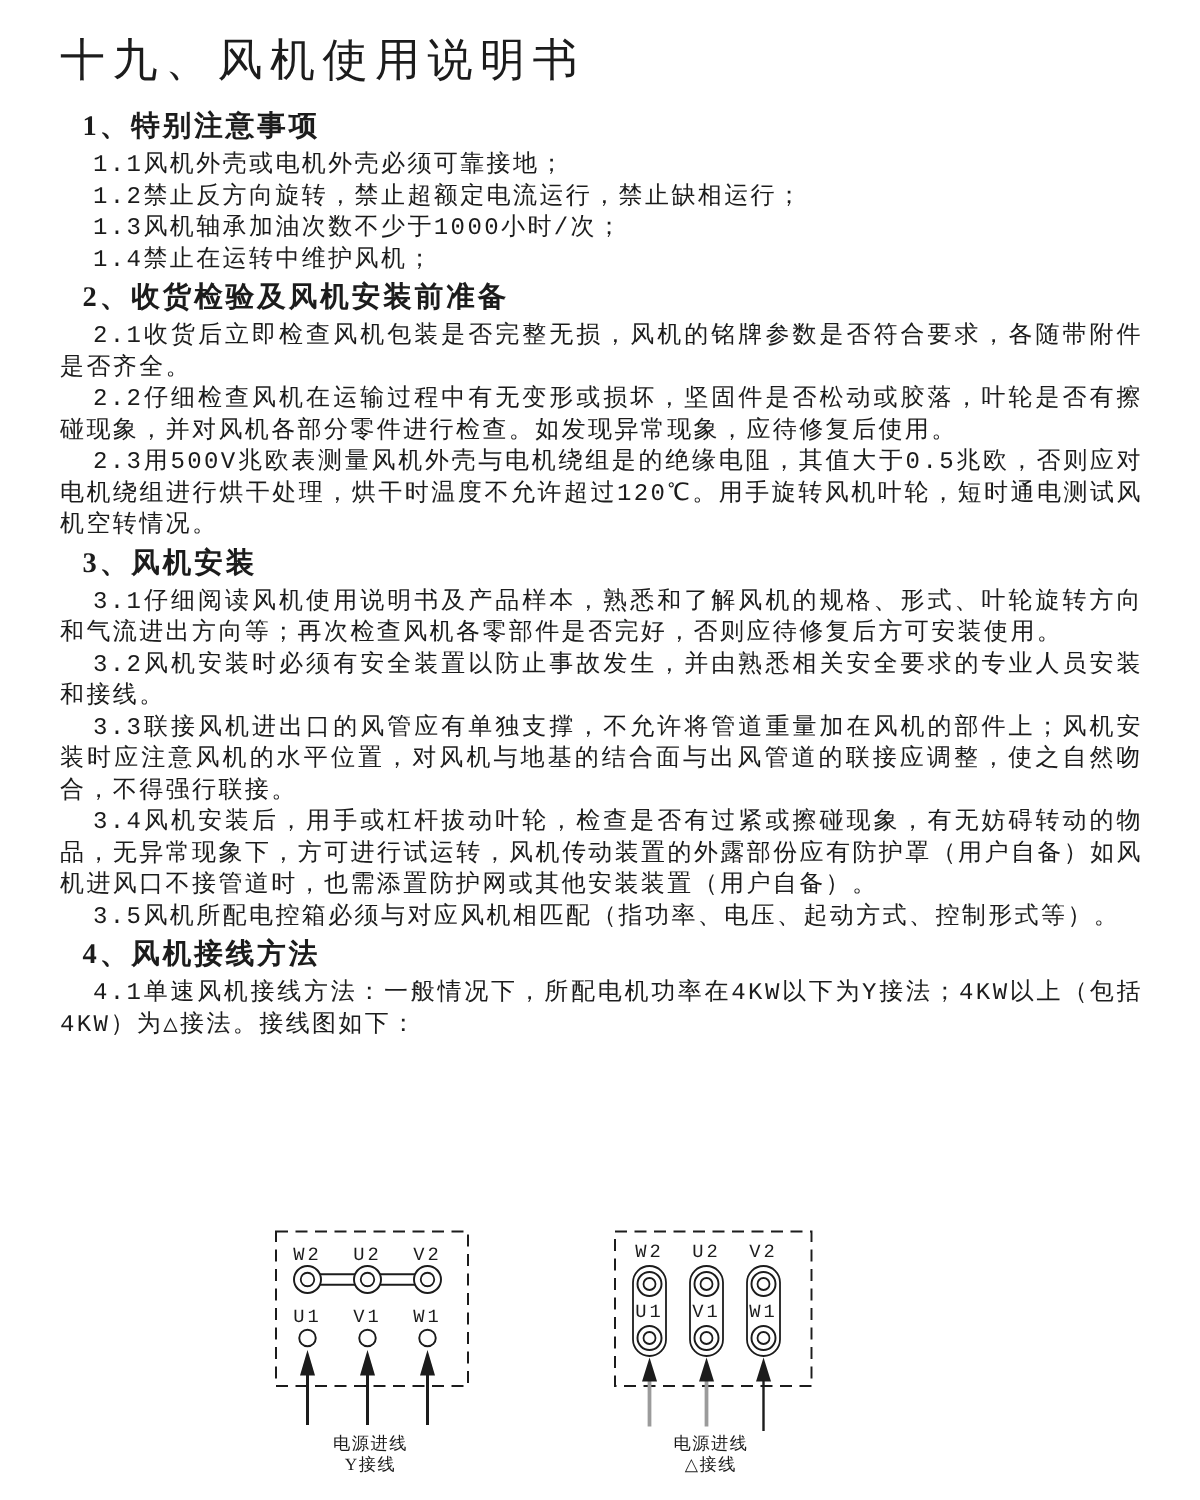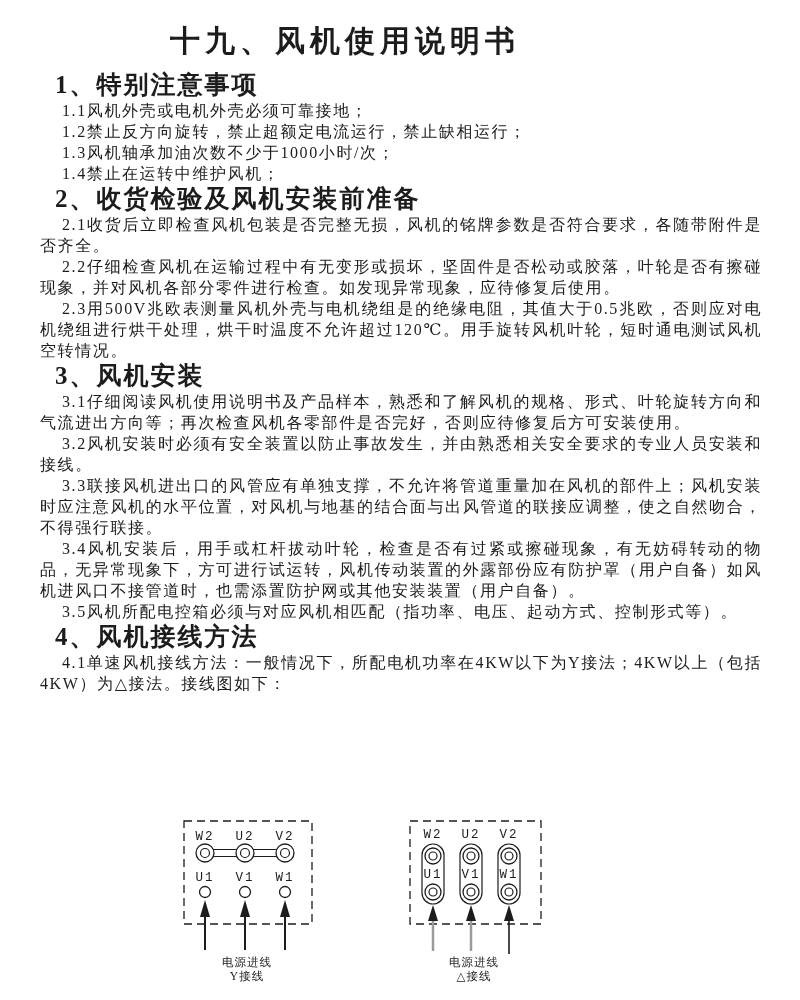--- a/index.html
+++ b/index.html
@@ -8,41 +8,42 @@
     width:800px;height:1000px;
     box-sizing:border-box;
     padding:22px 38px 0 40px;
     background:#ffffff;
     font-family:"Liberation Serif","DejaVu Serif",serif;
     color:#1c1c1c;
     overflow:hidden;
   }
   .title{
     font-size:30px;
-    font-weight:bold;
+    font-weight:normal;
     line-height:38px;
-    text-align:center;
+    text-align:left;
     letter-spacing:5px;
     margin:0 0 14px 0;
     padding-right:112px;
   }
   h2.sec{
-    font-size:25px;
+    font-size:19px;
     font-weight:bold;
     letter-spacing:2px;
     line-height:22px;
     margin:4px 0 4px 15px;
   }
   p.para{
     font-size:16px;
     line-height:21px;
     letter-spacing:1.6px;
     text-align:justify;
     text-indent:22px;
     margin:0;
+    font-family:Liberation Mono, monospace;
   }
   .diagrams{
     position:absolute;
     left:0;top:818px;
     width:800px;height:182px;
   }
   svg.diag{position:absolute;top:0;}
   #diag-y{left:183px;}
   #diag-delta{left:409px;}
   .term-label{

